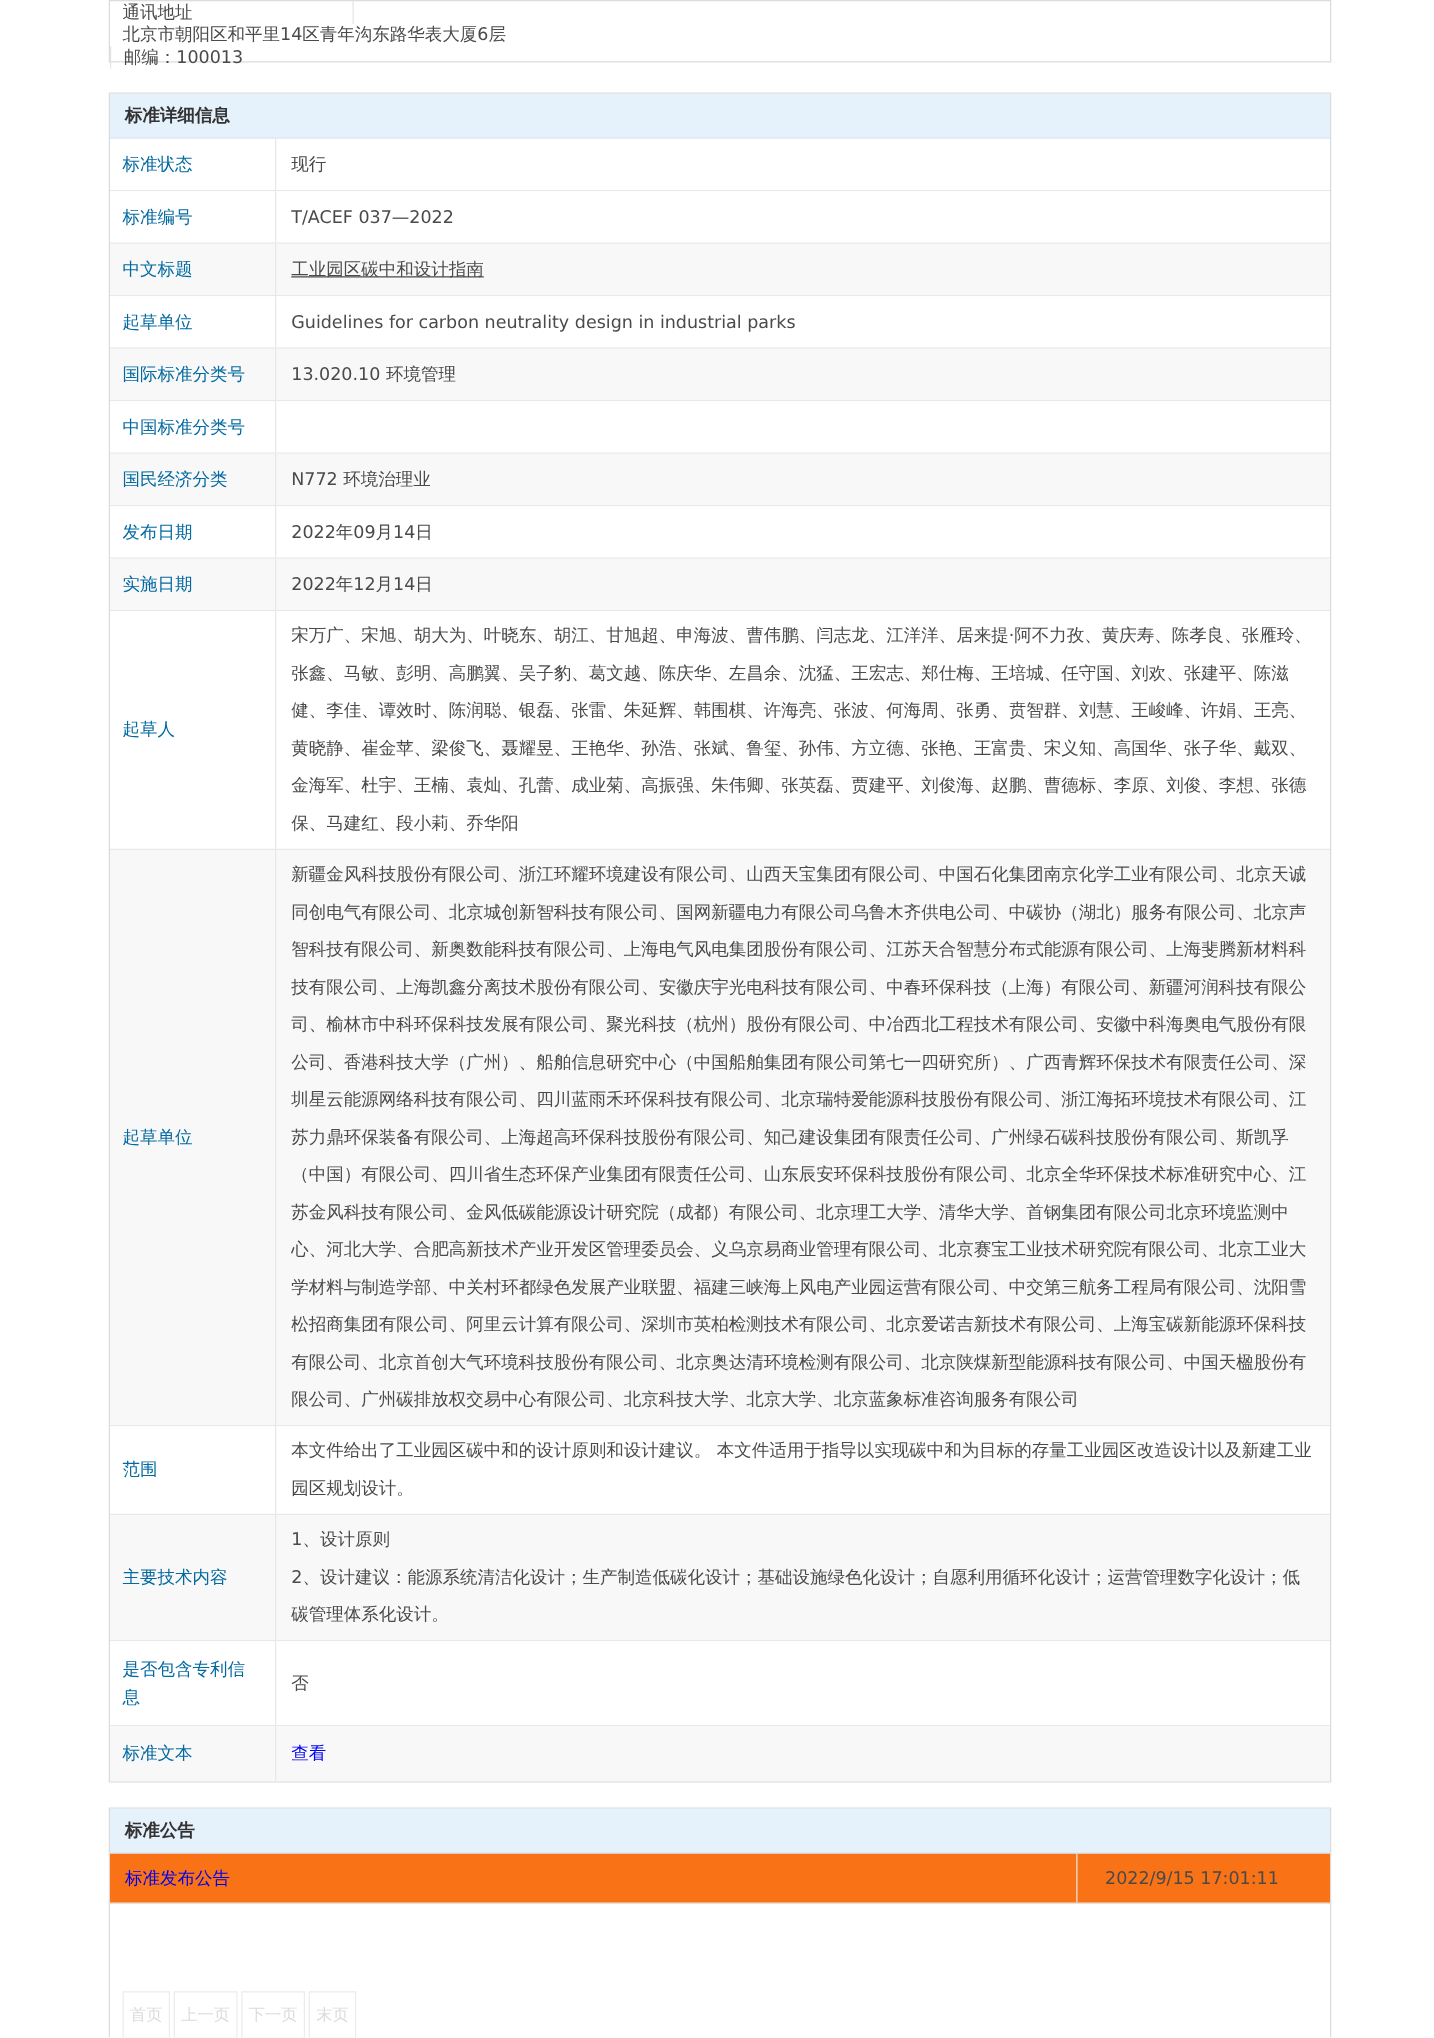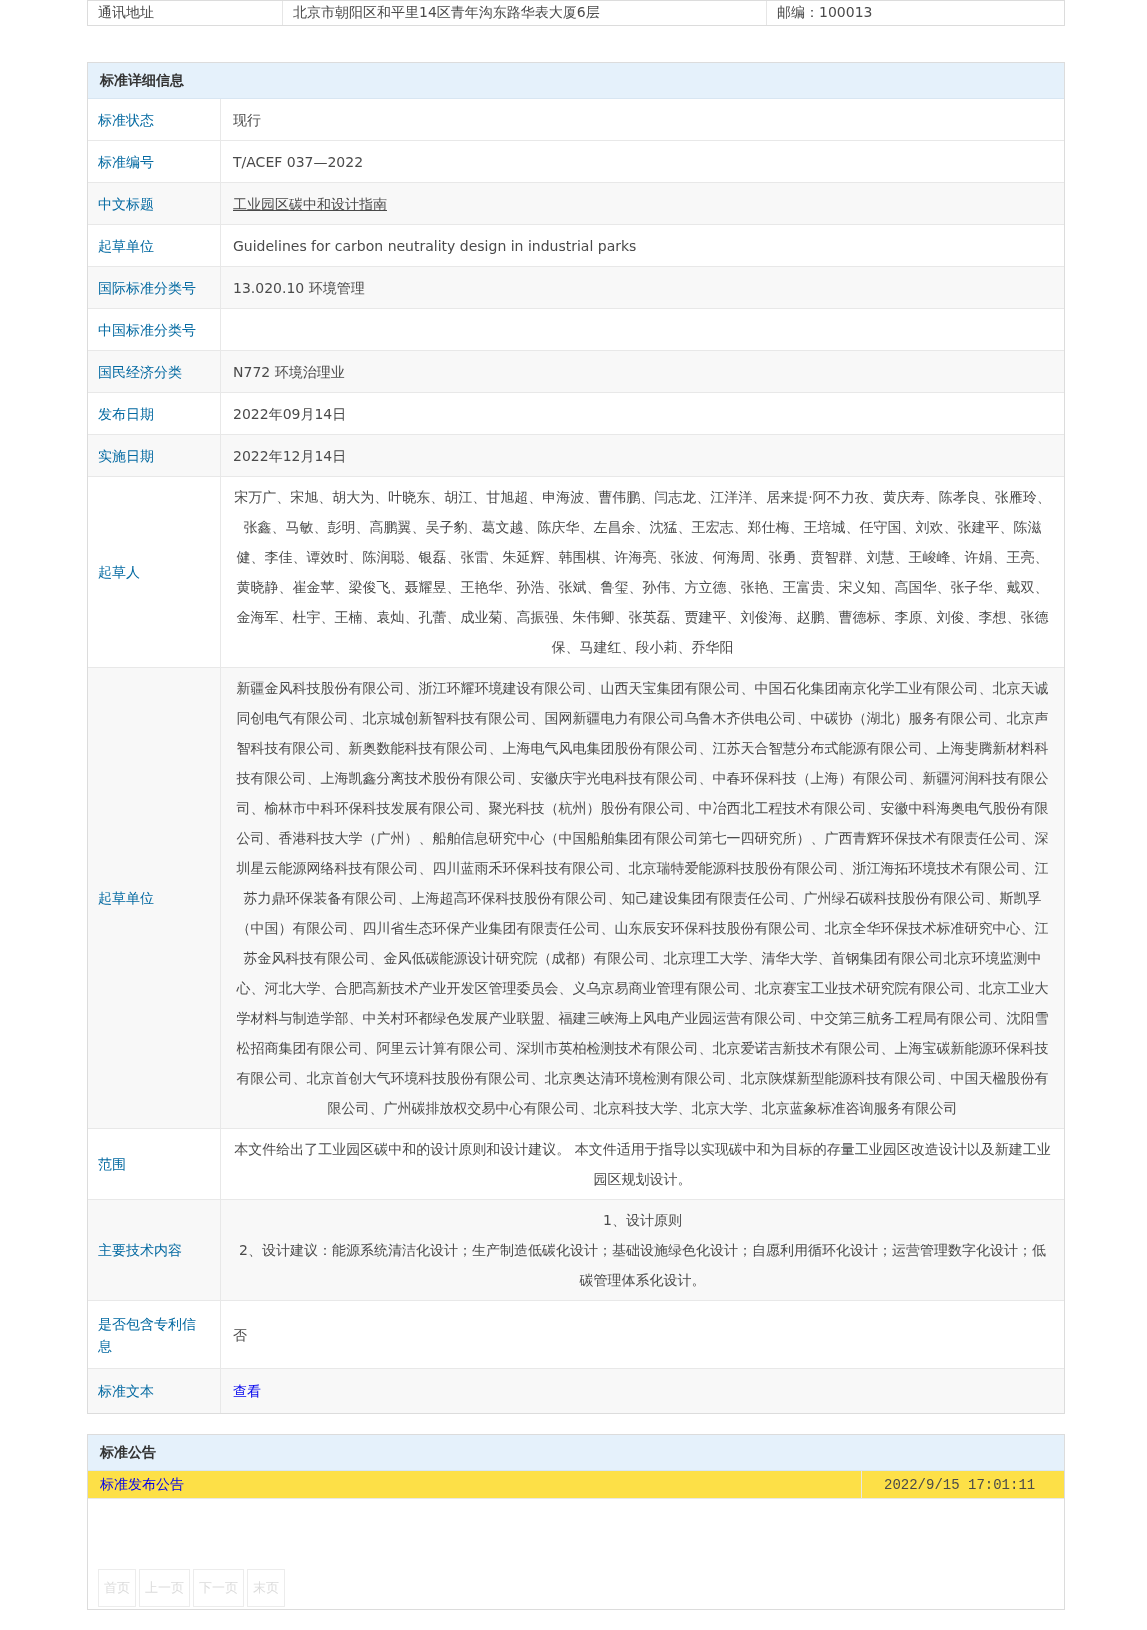--- a/index.html
+++ b/index.html
@@ -5,53 +5,53 @@
   * { box-sizing: border-box; }
   html, body { margin:0; padding:0; }
   body {
     width:1147px; height:1630px; overflow:hidden; background:#fff;
     font-family:"DejaVu Sans","Liberation Sans",sans-serif;
     color:#4a4a4a; font-size:14px;
   }
   .page { padding-left:87px; width:1065px; }
 
   
-  .contact-table { display:flex; width:978px; border:1px solid #dcdcdc; height:26px; }
+  .contact-table { display:flex; width:978px; border:1px solid #dcdcdc; height:50px;flex-direction:column; }
   .contact-cell { display:flex; align-items:center; padding:0 10px; }
   .contact-label { width:195px; border-right:1px solid #e6e6e6; }
   .contact-addr  { flex:1; }
   .contact-zip   { width:298px; border-left:1px solid #e6e6e6; }
 
   
-  .panel { width:978px; border:1px solid #dcdcdc; margin-top:36px; background:#fff; }
+  .panel { width:978px; border:1px solid #dcdcdc; margin-top:24px; background:#fff; }
   .panel-header {
     background:#e5f1fb; border-bottom:1px solid #d8e6f2;
     height:36px; display:flex; align-items:center;
     padding:0 12px; font-weight:bold; color:#333; font-size:14px;
   }
 
   .row { display:flex; border-bottom:1px solid #e8e8e8; min-height:42px; background:#fff; }
   .row:last-child { border-bottom:none; }
   .row.gray { background:#f8f8f8; }
   .lbl {
     width:133px; flex:0 0 133px; border-right:1px solid #e8e8e8;
     display:flex; align-items:center; padding:4px 14px 4px 10px;
     color:#0369a1; line-height:22px;
   }
   .val {
     flex:1; display:flex; align-items:center;
-    padding:4px 12px; line-height:30px; color:#4a4a4a;text-align:center;
+    padding:4px 12px; line-height:30px; color:#4a4a4a;
   }
   .val.ml { align-items:flex-start; padding:5px 12px; }
   .val .pre { white-space:pre-line; }
   .u { text-decoration:underline; }
   a.lnk { color:#0000ee; text-decoration:none; cursor:pointer; }
 
   
-  .announce-row { display:flex; height:28px; background:#fde047; border-bottom:1px solid #e8e8e8;font-family:Liberation Mono, monospace; }
+  .announce-row { display:flex; height:40px; background:#f97316; border-bottom:1px solid #e8e8e8; }
   .announce-title-cell { flex:1; display:flex; align-items:center; padding:0 12px; }
   .announce-time-cell {
     width:203px; flex:0 0 203px; border-left:1px solid #e6e6e6;
     display:flex; align-items:center; padding:0 22px; color:#4a4a4a;
   }
   .announce-body { height:110px; position:relative; background:#fff; }
   .pagination { position:absolute; left:10px; top:70px; display:flex; }
   .page-btn {
     border:1px solid #ececec; background:#fff; color:#dcdcdc;
     font-size:13px; height:38px; display:flex; align-items:center;

